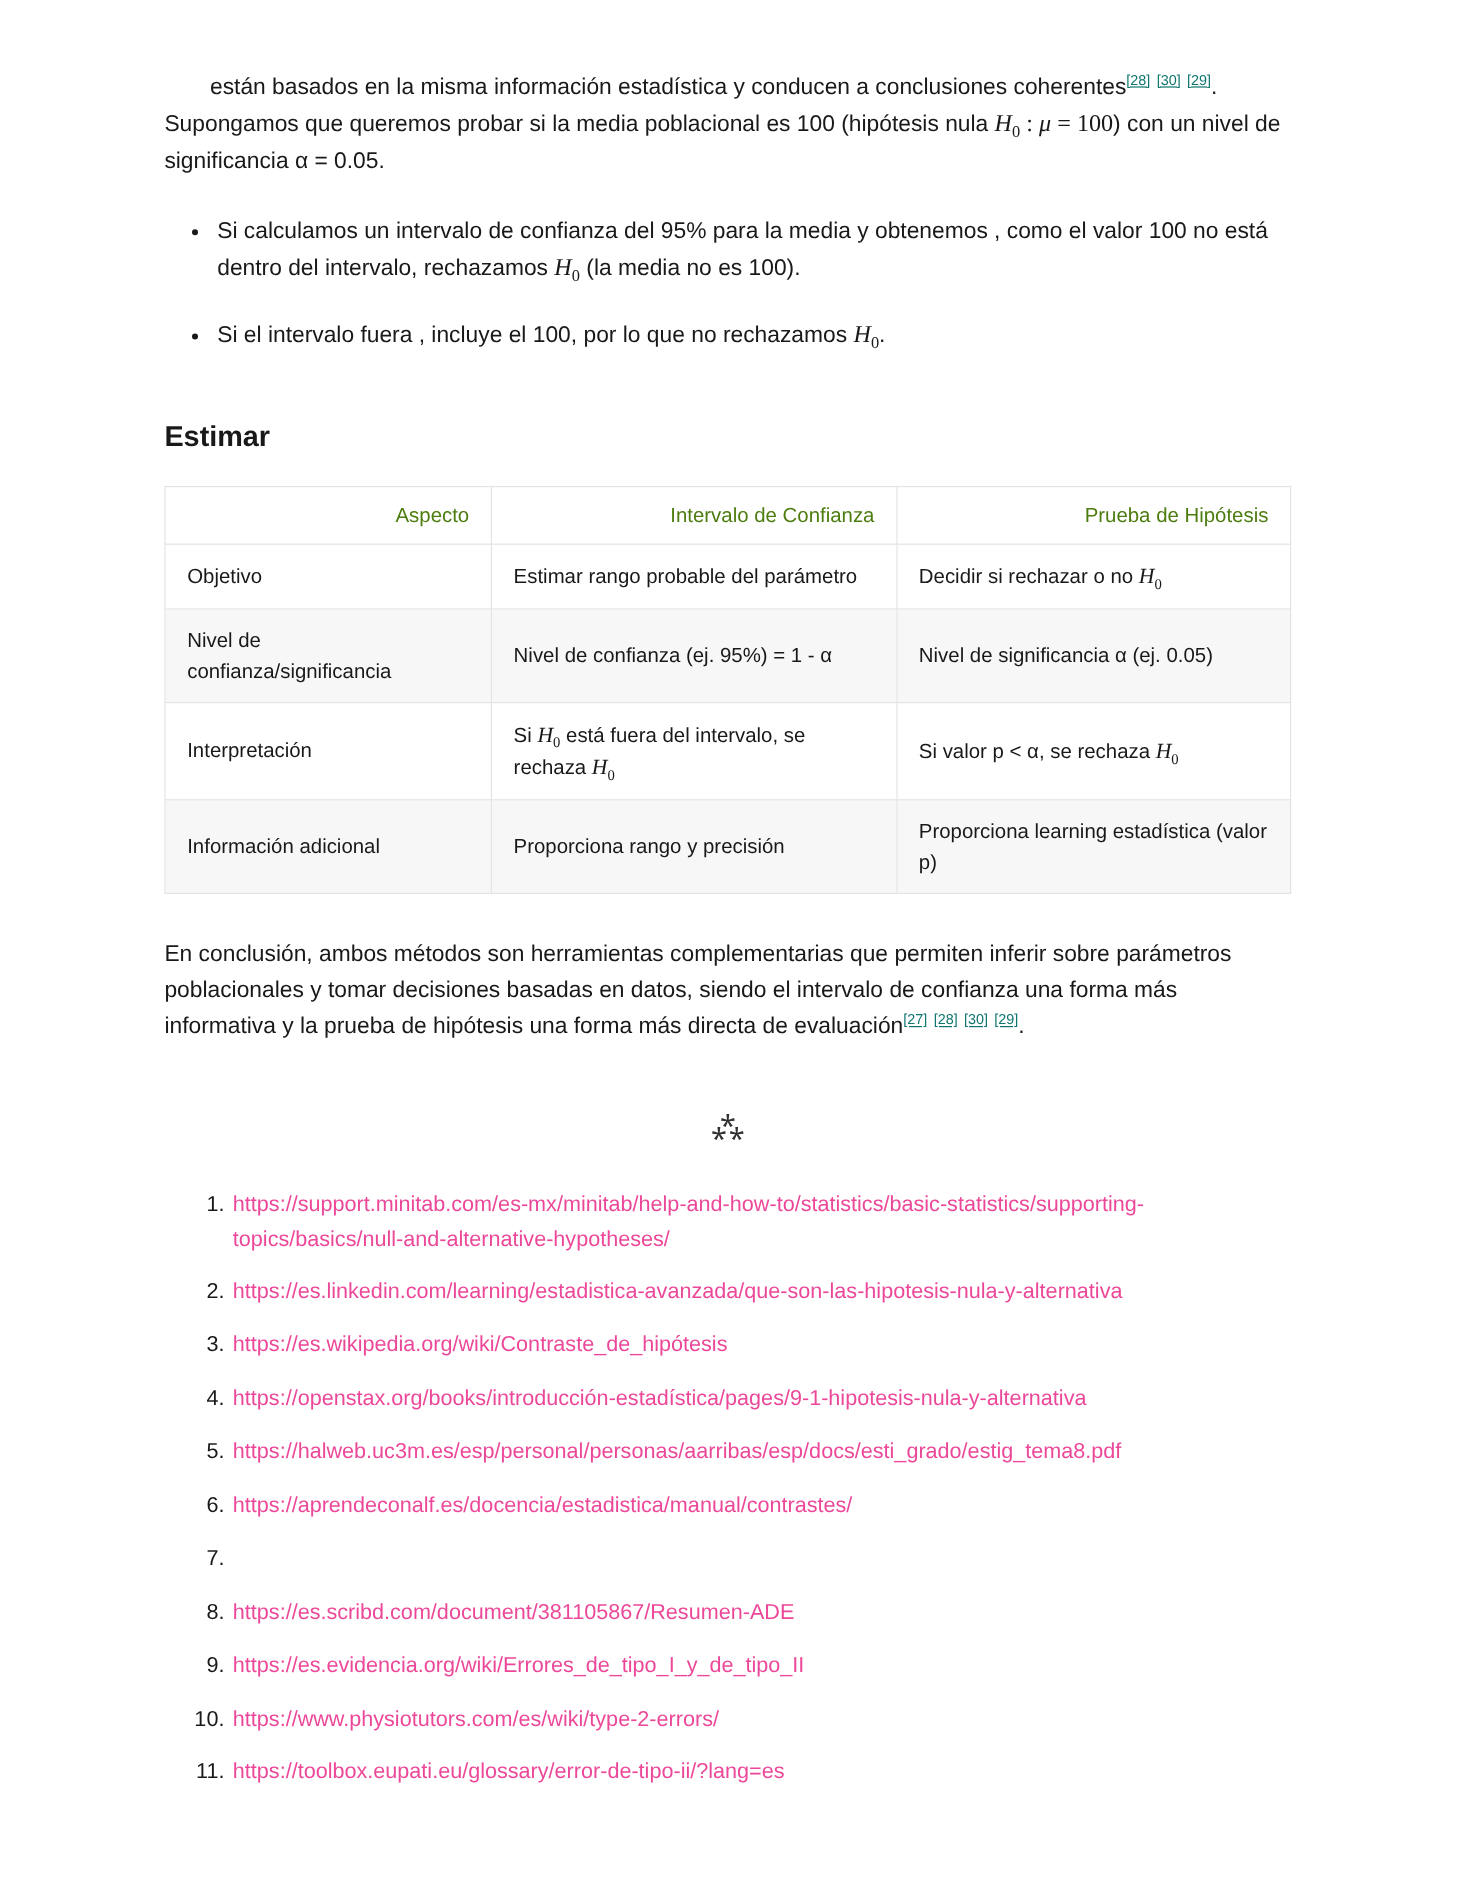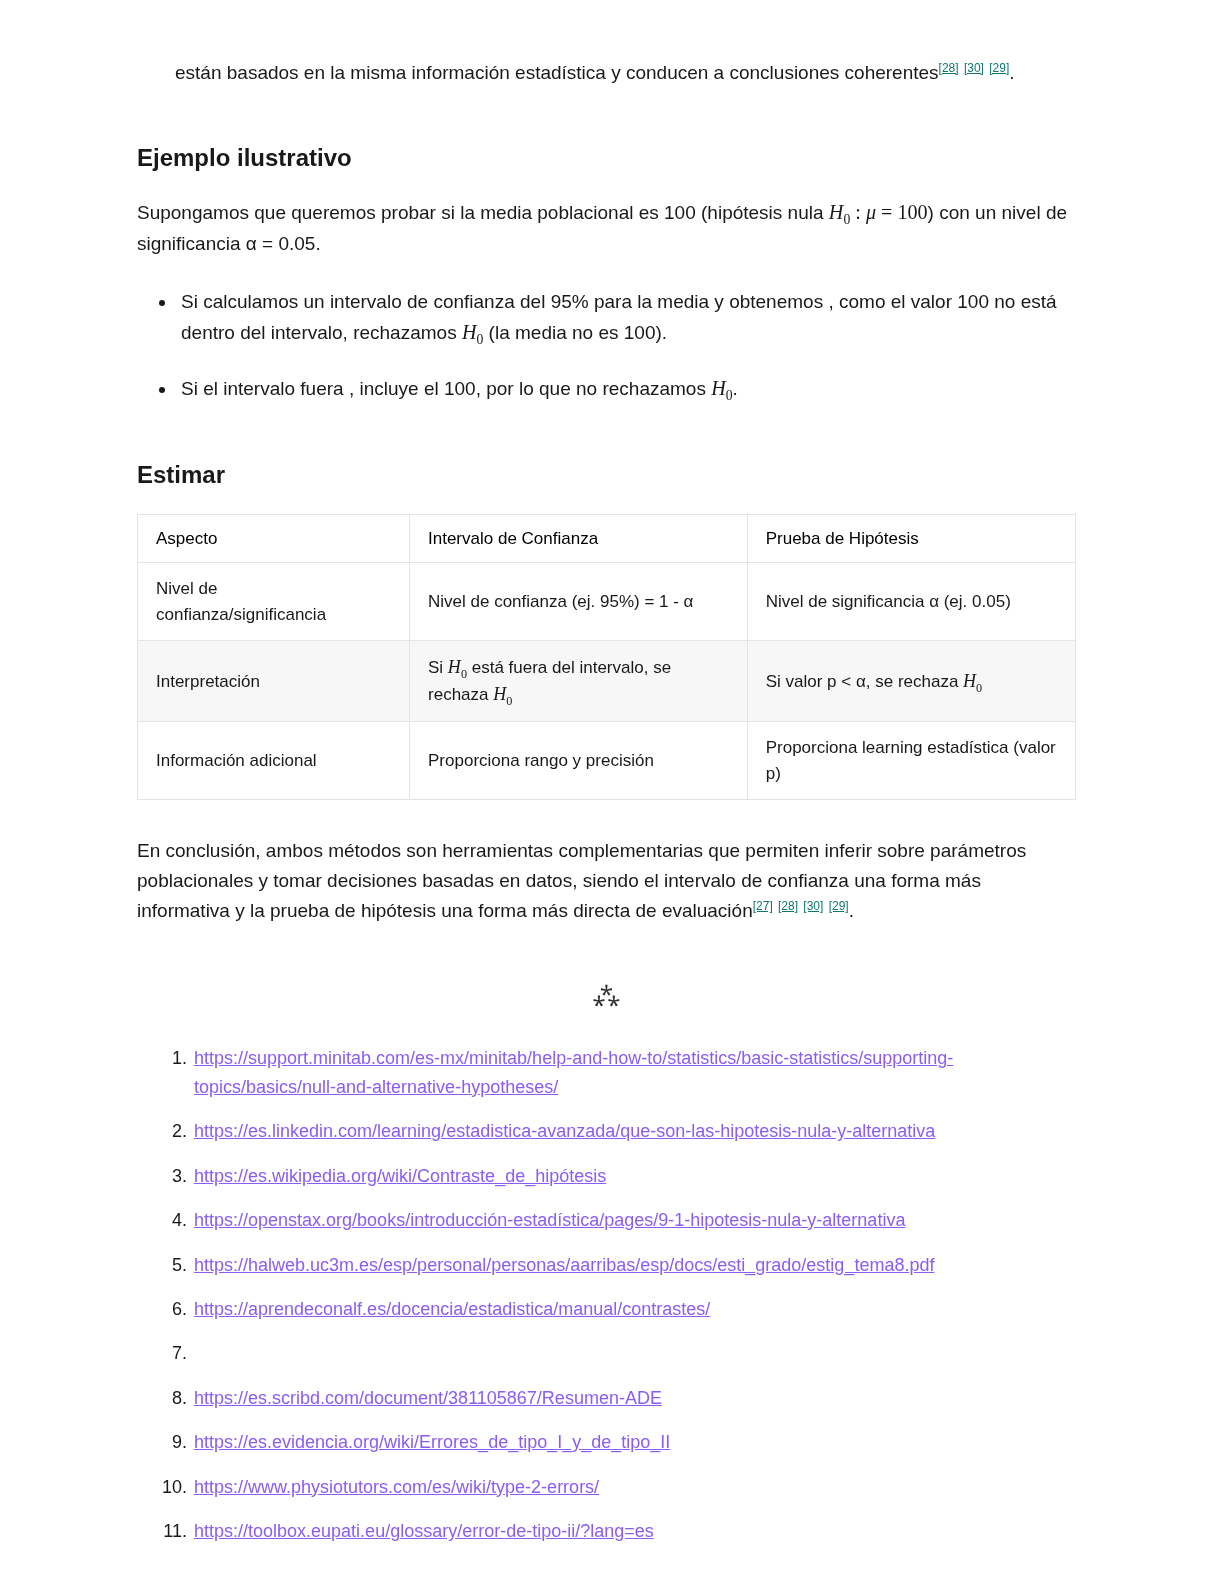--- a/index.html
+++ b/index.html
@@ -61,23 +61,23 @@
     font-size: 17px;
     line-height: 1.5;
   }
   .summary-table th, .summary-table td {
     border: 1px solid #e4e4e7;
     padding: 13px 18px;
     vertical-align: middle;
     text-align: left;
   }
   .summary-table th {
-    text-align: left;
+    text-align: right;
     font-weight: 400;
-    color: #000000;
+    color: #4d7c0f;
     padding: 11px 18px;
   }
   .summary-table tbody tr:nth-child(even) { background: #f7f7f8; }
 
   
   .divider {
     text-align: center;
     font-size: 24px;
     margin: 50px 0 30px 0;
     color: #303030;
@@ -87,34 +87,32 @@
   .references { margin: 18px 0 0 12px; font-size: 18px; }
   .ref-item { display: flex; align-items: flex-start; margin-bottom: 16px; }
   .ref-num {
     min-width: 38px;
     text-align: right;
     margin-right: 7px;
     flex-shrink: 0;
     color: #191919;
   }
   .ref-link {
-    color: #8b5cf6;
-    text-decoration: underline;
+    color: #ec4899;
     overflow-wrap: anywhere;
     cursor: pointer;
   }
 </style>
 </head>
 <body>
 
 <div class="page">
 
   <p class="intro-paragraph">están basados en la misma información estadística y conducen a conclusiones coherentes<sup class="seg-sup">[28]</sup> <sup class="seg-sup">[30]</sup> <sup class="seg-sup">[29]</sup>.</p>
 
-  <h2 class="section-heading">Ejemplo ilustrativo</h2>
 
   <p class="paragraph">Supongamos que queremos probar si la media poblacional es 100 (hipótesis nula <span class="seg-mvar">H<sub>0</sub></span><span class="seg-math"> : </span><span class="seg-mvar">μ</span><span class="seg-math"> = 100</span>) con un nivel de significancia α = 0.05.</p>
 
   <ul class="bullet-list">
     <li>Si calculamos un intervalo de confianza del 95% para la media y obtenemos , como el valor 100 no está dentro del intervalo, rechazamos <span class="seg-mvar">H<sub>0</sub></span> (la media no es 100).</li>
     <li>Si el intervalo fuera , incluye el 100, por lo que no rechazamos <span class="seg-mvar">H<sub>0</sub></span>.</li>
   </ul>
 
   <h2 class="section-heading">Estimar</h2>
 
@@ -126,20 +124,25 @@
     </colgroup>
     <thead>
       <tr>
         <th>Aspecto</th>
         <th>Intervalo de Confianza</th>
         <th>Prueba de Hipótesis</th>
       </tr>
     </thead>
     <tbody>
       <tr>
+        <td>Objetivo</td>
+        <td>Estimar rango probable del parámetro</td>
+        <td>Decidir si rechazar o no <span class="seg-mvar">H<sub>0</sub></span></td>
+      </tr>
+      <tr>
         <td>Nivel de confianza/significancia</td>
         <td>Nivel de confianza (ej. 95%) = 1 - α</td>
         <td>Nivel de significancia α (ej. 0.05)</td>
       </tr>
       <tr>
         <td>Interpretación</td>
         <td>Si <span class="seg-mvar">H<sub>0</sub></span> está fuera del intervalo, se rechaza <span class="seg-mvar">H<sub>0</sub></span></td>
         <td>Si valor p &lt; α, se rechaza <span class="seg-mvar">H<sub>0</sub></span></td>
       </tr>
       <tr>

